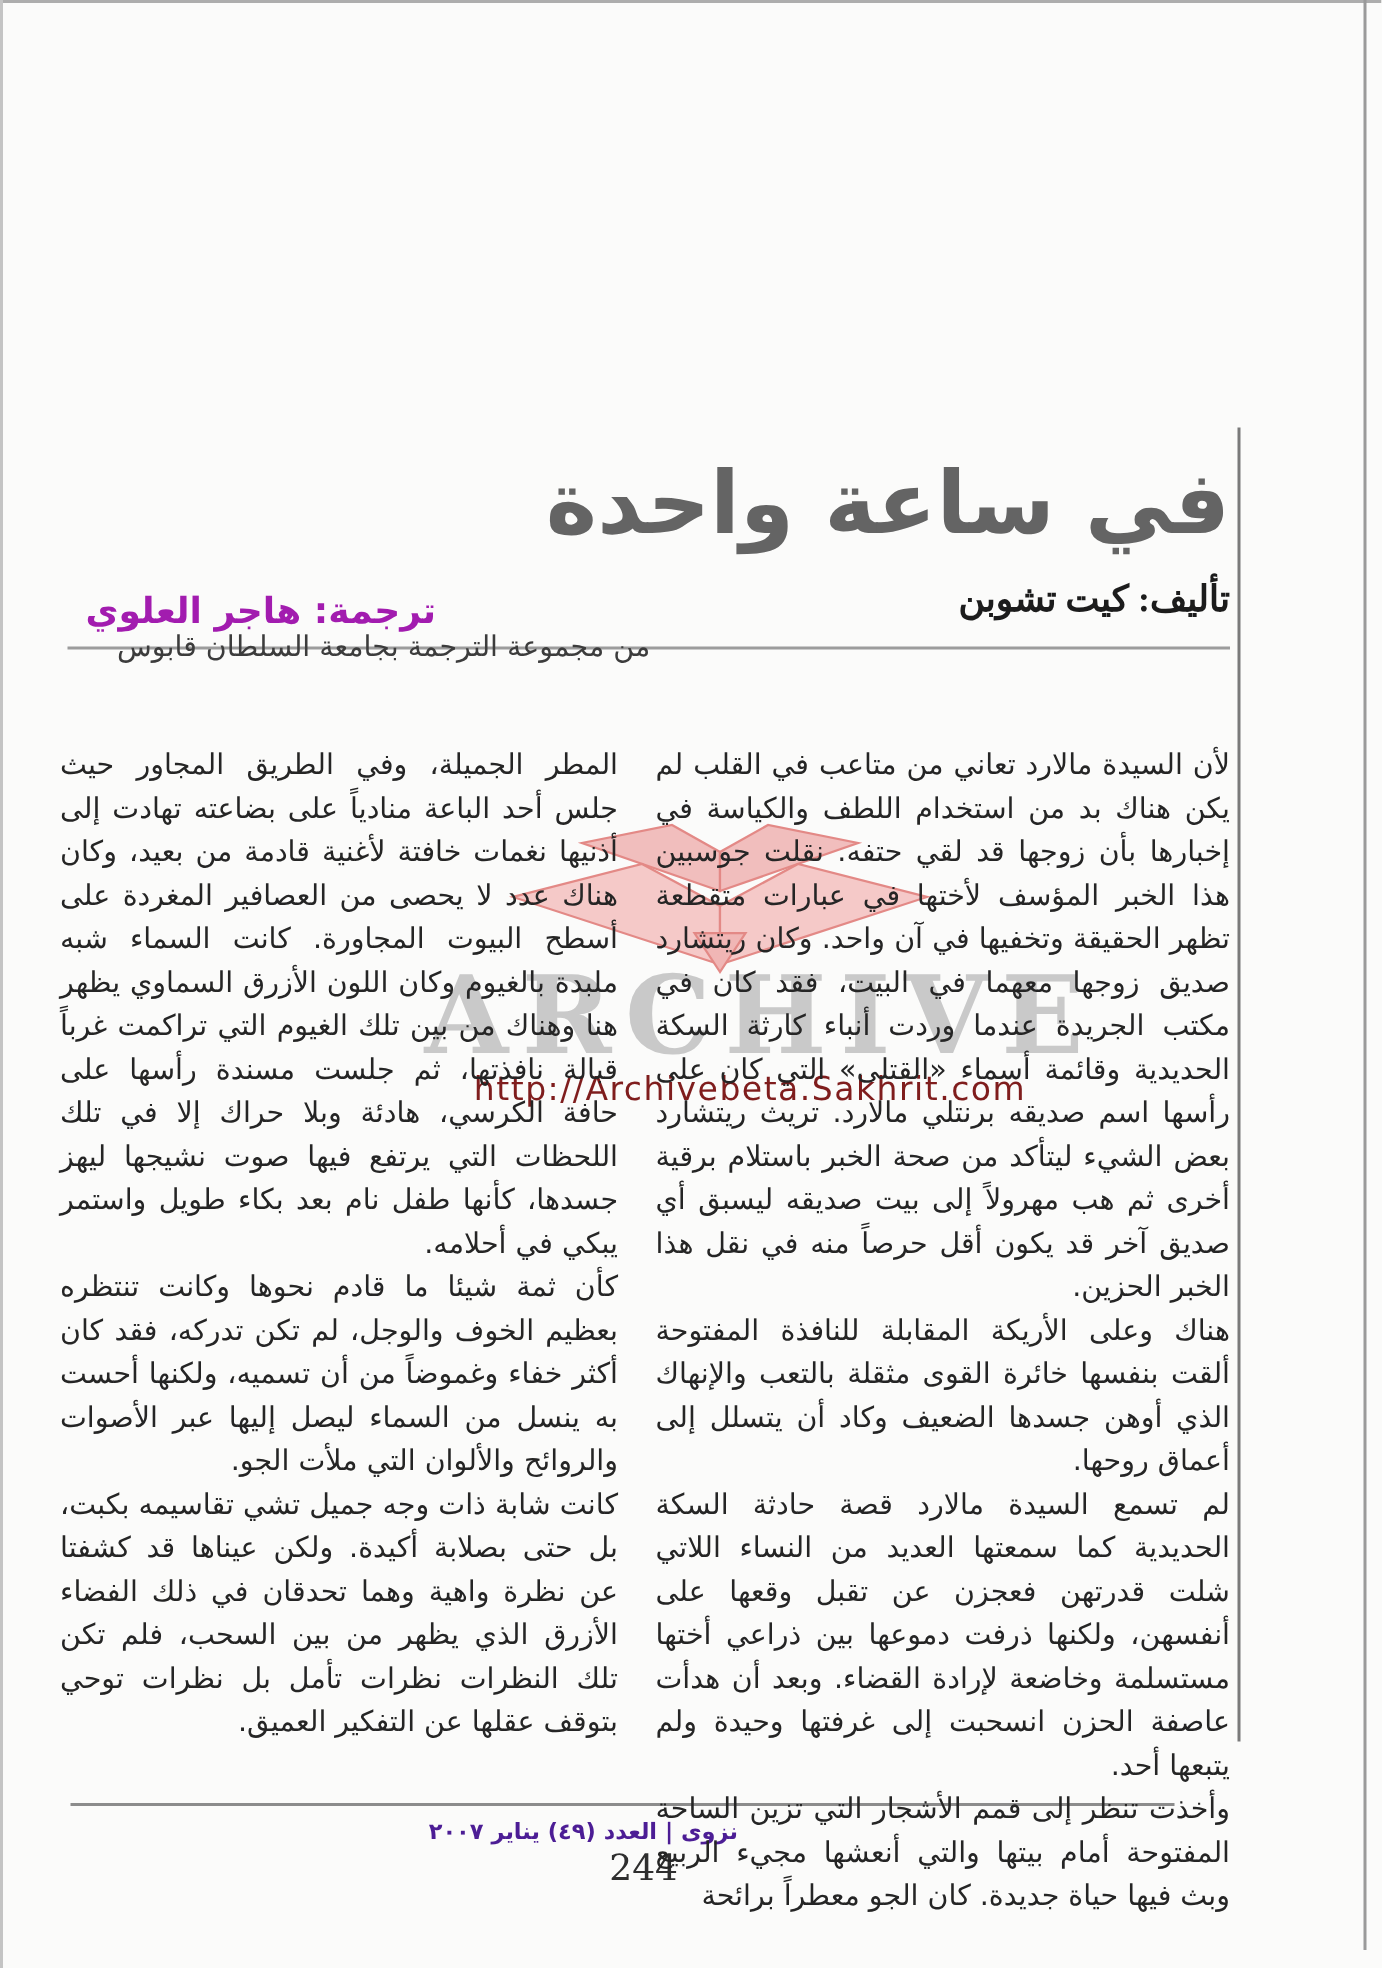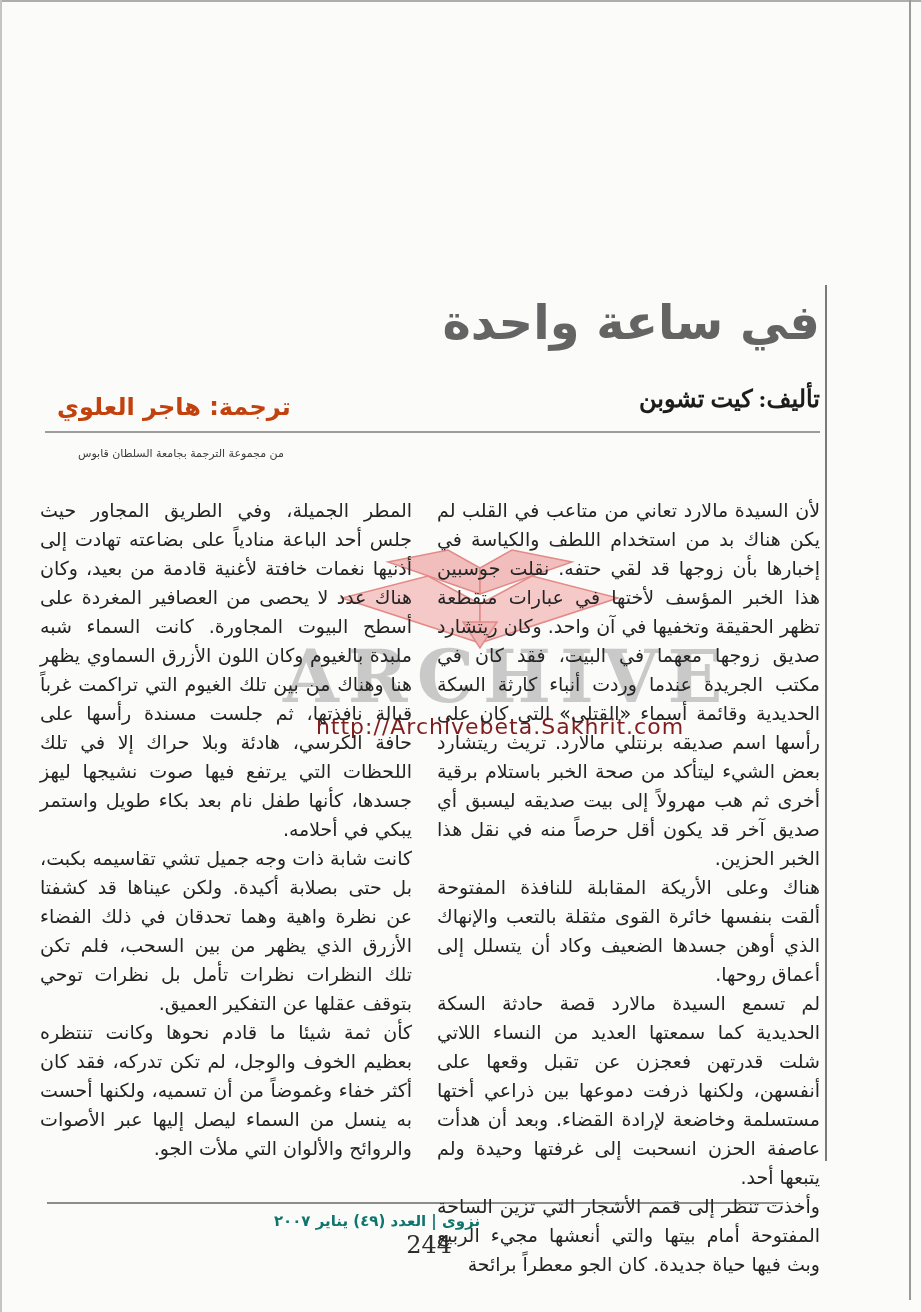--- a/index.html
+++ b/index.html
@@ -13,37 +13,37 @@
   .edge{position:absolute;background:#adadad;}
   .edge-top{left:0;top:0;width:921px;height:2px;}
   .edge-left{left:0;top:0;width:2px;height:1312px;background:#c4c4c4;}
   .edge-right{left:909px;top:0;width:2px;height:1300px;background:#9a9a9a;}
   .inner-rule{position:absolute;left:825px;top:285px;width:2px;height:876px;background:#7a7a7a;}
 
   
   .story-title{
     position:absolute;right:101px;top:262px;
     direction:rtl;text-align:right;
-    font-size:48px;font-weight:bold;color:#646464;
+    font-size:58px;font-weight:bold;color:#646464;
     letter-spacing:1px;white-space:nowrap;
   }
   .author-line{
     position:absolute;right:101px;top:385px;
     direction:rtl;text-align:right;
     font-size:24px;font-weight:bold;color:#1c1c1c;white-space:nowrap;font-family:Liberation Serif, serif;
   }
   .translator-line{
     position:absolute;left:57px;top:393px;
     direction:rtl;text-align:left;
-    font-size:24px;font-weight:bold;color:#c2410c;white-space:nowrap;
+    font-size:24px;font-weight:bold;color:#a21caf;white-space:nowrap;
   }
   .header-rule{position:absolute;left:45px;top:431px;width:775px;height:2px;background:#9c9c9c;}
   .affiliation{
-    position:absolute;left:78px;top:447px;
-    direction:rtl;font-size:11px;color:#3c3c3c;white-space:nowrap;
+    position:absolute;left:78px;top:420px;
+    direction:rtl;font-size:19px;color:#3c3c3c;white-space:nowrap;
   }
 
   
   .col{
     position:absolute;top:496px;
     direction:rtl;text-align:justify;
     font-size:19px;line-height:29px;color:#252525;
     z-index:2;
   }
   .col p{margin:0;padding:0;}
@@ -62,22 +62,22 @@
   .wm-url{
     left:280px;top:714px;width:440px;
     font-size:22px;color:#7f1d1d;text-align:center;
     letter-spacing:1px;white-space:nowrap;
   }
 
   
   .footer-rule{position:absolute;left:47px;top:1202px;width:736px;height:2px;background:#8c8c8c;}
   .journal-line{
     position:absolute;left:262px;top:1212px;width:230px;
-    direction:rtl;text-align:center;
-    font-size:15px;font-weight:bold;color:#0f766e;white-space:nowrap;
+    direction:rtl;
+    font-size:15px;font-weight:bold;color:#4c1d95;white-space:nowrap;
   }
   .page-number{
     position:absolute;left:377px;top:1231px;width:75px;
     text-align:right;font-family:"DejaVu Serif",serif;
     font-size:24px;color:#2e2e2e;
   }
 </style>
 </head>
 <body>
 
@@ -105,19 +105,19 @@
 <div class="affiliation">من مجموعة الترجمة بجامعة السلطان قابوس</div>
 
 <div class="col col-right">
   <p>لأن السيدة مالارد تعاني من متاعب في القلب لم يكن هناك بد من استخدام اللطف والكياسة في إخبارها بأن زوجها قد لقي حتفه. نقلت جوسبين هذا الخبر المؤسف لأختها في عبارات متقطعة تظهر الحقيقة وتخفيها في آن واحد. وكان ريتشارد صديق زوجها معهما في البيت، فقد كان في مكتب الجريدة عندما وردت أنباء كارثة السكة الحديدية وقائمة أسماء «القتلى» التي كان على رأسها اسم صديقه برنتلي مالارد. تريث ريتشارد بعض الشيء ليتأكد من صحة الخبر باستلام برقية أخرى ثم هب مهرولاً إلى بيت صديقه ليسبق أي صديق آخر قد يكون أقل حرصاً منه في نقل هذا الخبر الحزين.</p>
   <p>هناك وعلى الأريكة المقابلة للنافذة المفتوحة ألقت بنفسها خائرة القوى مثقلة بالتعب والإنهاك الذي أوهن جسدها الضعيف وكاد أن يتسلل إلى أعماق روحها.</p>
   <p>لم تسمع السيدة مالارد قصة حادثة السكة الحديدية كما سمعتها العديد من النساء اللاتي شلت قدرتهن فعجزن عن تقبل وقعها على أنفسهن، ولكنها ذرفت دموعها بين ذراعي أختها مستسلمة وخاضعة لإرادة القضاء. وبعد أن هدأت عاصفة الحزن انسحبت إلى غرفتها وحيدة ولم يتبعها أحد.</p>
   <p>وأخذت تنظر إلى قمم الأشجار التي تزين الساحة المفتوحة أمام بيتها والتي أنعشها مجيء الربيع وبث فيها حياة جديدة. كان الجو معطراً برائحة</p>
 </div>
 <div class="col col-left">
   <p>المطر الجميلة، وفي الطريق المجاور حيث جلس أحد الباعة منادياً على بضاعته تهادت إلى أذنيها نغمات خافتة لأغنية قادمة من بعيد، وكان هناك عدد لا يحصى من العصافير المغردة على أسطح البيوت المجاورة. كانت السماء شبه ملبدة بالغيوم وكان اللون الأزرق السماوي يظهر هنا وهناك من بين تلك الغيوم التي تراكمت غرباً قبالة نافذتها، ثم جلست مسندة رأسها على حافة الكرسي، هادئة وبلا حراك إلا في تلك اللحظات التي يرتفع فيها صوت نشيجها ليهز جسدها، كأنها طفل نام بعد بكاء طويل واستمر يبكي في أحلامه.</p>
+  <p>كأن ثمة شيئا ما قادم نحوها وكانت تنتظره بعظيم الخوف والوجل، لم تكن تدركه، فقد كان أكثر خفاء وغموضاً من أن تسميه، ولكنها أحست به ينسل من السماء ليصل إليها عبر الأصوات والروائح والألوان التي ملأت الجو.</p>
   <p>كانت شابة ذات وجه جميل تشي تقاسيمه بكبت، بل حتى بصلابة أكيدة. ولكن عيناها قد كشفتا عن نظرة واهية وهما تحدقان في ذلك الفضاء الأزرق الذي يظهر من بين السحب، فلم تكن تلك النظرات نظرات تأمل بل نظرات توحي بتوقف عقلها عن التفكير العميق.</p>
-  <p>كأن ثمة شيئا ما قادم نحوها وكانت تنتظره بعظيم الخوف والوجل، لم تكن تدركه، فقد كان أكثر خفاء وغموضاً من أن تسميه، ولكنها أحست به ينسل من السماء ليصل إليها عبر الأصوات والروائح والألوان التي ملأت الجو.</p>
 </div>
 
 <div class="footer-rule"></div>
 <div class="journal-line">نزوى | العدد (٤٩) يناير ٢٠٠٧</div>
 <div class="page-number">244</div>
 
 </body></html>

